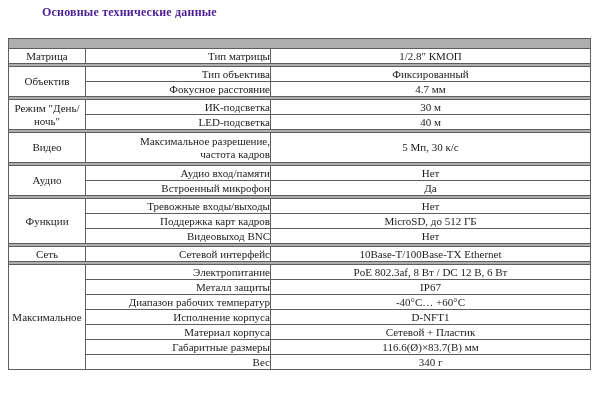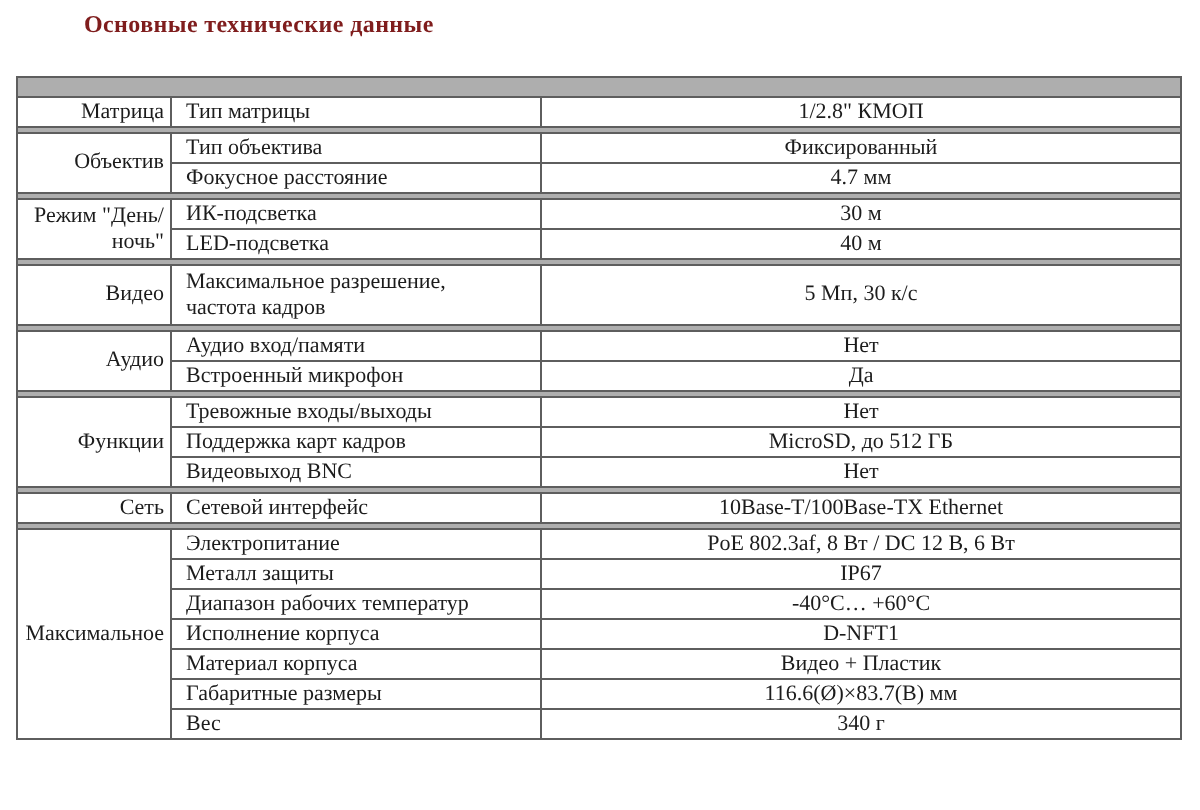--- a/index.html
+++ b/index.html
@@ -8,45 +8,45 @@
     font-family: "Liberation Serif", "DejaVu Serif", serif;
     color:#1c1c1c;
     position:relative;
   }
   .page-title {
     position:absolute;
     left:42px; top:5px;
     font-size:12px;
     font-weight:bold;
     letter-spacing:0.2px;
-    color:#7f1d1d;
+    color:#4c1d95;
   }
   table.spec {
     position:absolute;
     left:8px; top:38px;
     width:582px;
     border-collapse:collapse;
     table-layout:fixed;
     font-size:11px;
     line-height:13px;
   }
   table.spec td {
     border:1px solid #5e5e5e;
     vertical-align:middle;
     overflow:hidden;
   }
   .band td   { height:10px; background:#aeaeae; border-left-color:#5e5e5e; border-right-color:#5e5e5e; }
   .sep td    { height:3px;  background:#aeaeae; }
   tr.data td { height:15px; background:#ffffff; }
   td.cat {
-    text-align:right;
+    text-align:center;
     padding:0 3px;
   }
   td.param {
-    text-align:left;
+    text-align:right;
     padding:0 0 0 7px;
     white-space:pre-line;
   }
   td.val {
     text-align:center;
     padding:0 4px;
   }
   tr.tall td { height:30px; }
 </style>
 </head>
@@ -169,21 +169,21 @@
   <tr class="data">
     <td class="param">Диапазон рабочих температур</td>
     <td class="val">-40°C… +60°C</td>
   </tr>
   <tr class="data">
     <td class="param">Исполнение корпуса</td>
     <td class="val">D-NFT1</td>
   </tr>
   <tr class="data">
     <td class="param">Материал корпуса</td>
-    <td class="val">Видео + Пластик</td>
+    <td class="val">Сетевой + Пластик</td>
   </tr>
   <tr class="data">
     <td class="param">Габаритные размеры</td>
     <td class="val">116.6(Ø)×83.7(В) мм</td>
   </tr>
   <tr class="data">
     <td class="param">Вес</td>
     <td class="val">340 г</td>
   </tr>
 </tbody>

